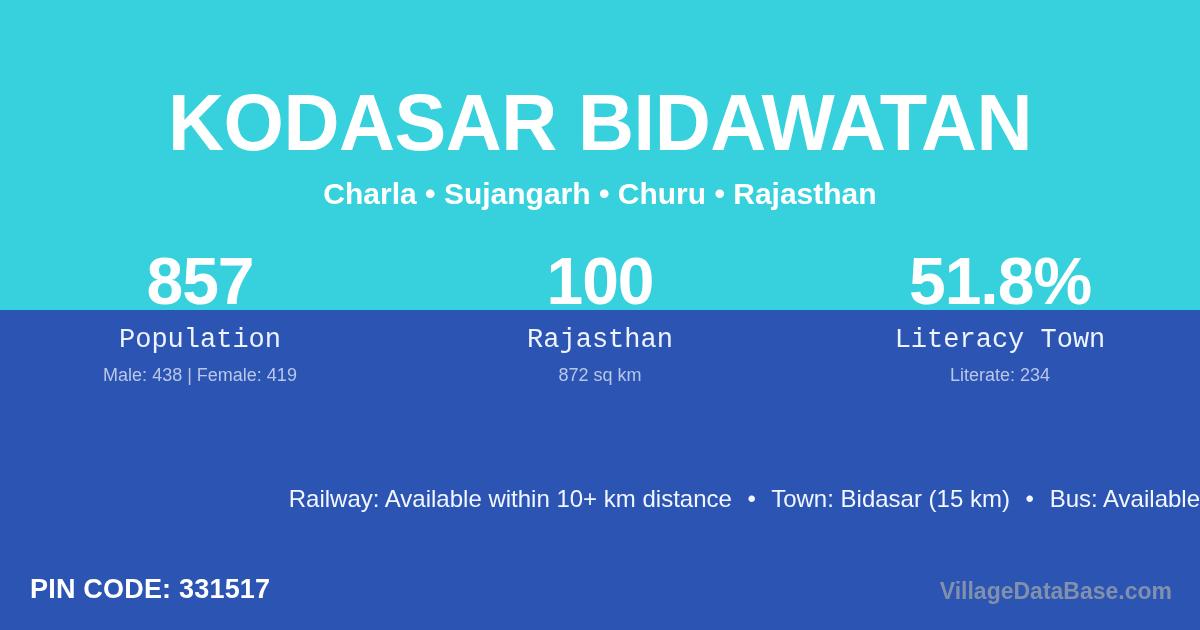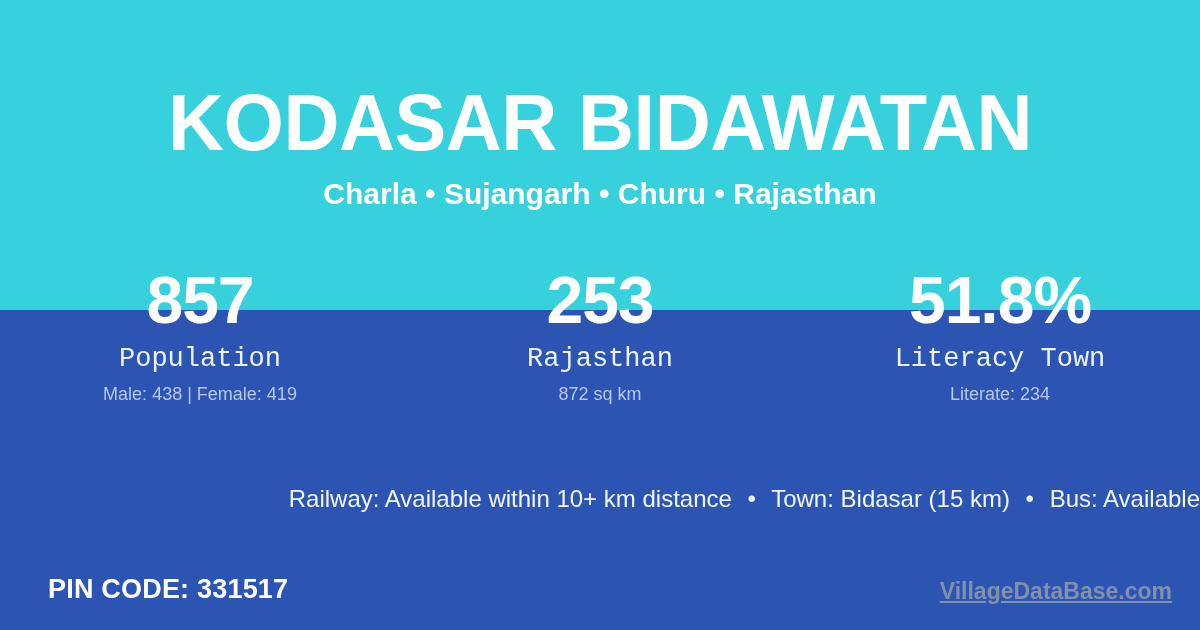--- a/index.html
+++ b/index.html
@@ -66,21 +66,20 @@
     white-space: nowrap;
   }
 
   
   .stats-row {
     position: absolute;
     left: 0;
     top: 248px;
     width: 1200px;
     display: flex;
-    margin-top: 19px;
   }
   .stat-col {
     width: 400px;
     text-align: center;
   }
   .stat-value {
     font-size: 66px;
     line-height: 66px;
     font-weight: 700;
     color: #ffffff;
@@ -127,39 +126,38 @@
   
   .footer {
     position: absolute;
     left: 0;
     top: 572px;
     width: 1200px;
     height: 46px;
   }
   .pin-code {
     position: absolute;
-    left: 48px;
+    left: 30px;
     top: 0;
     font-size: 27px;
     line-height: 34px;
     font-weight: 700;
     color: #ffffff;
     letter-spacing: 0.2px;
     white-space: nowrap;
   }
   .watermark {
     position: absolute;
     right: 28px;
     top: 4px;
     font-size: 23px;
     line-height: 30px;
     font-weight: 700;
     color: #8191ad;
     white-space: nowrap;
-    text-decoration: underline;
   }
 </style>
 </head>
 <body>
 
 <div class="card">
 
   <div class="band-top"></div>
   <div class="band-bottom"></div>
 
@@ -170,21 +168,21 @@
 
   <div class="stats-row">
 
     <div class="stat-col">
       <div class="stat-value">857</div>
       <div class="stat-label">Population</div>
       <div class="stat-sub">Male: 438 | Female: 419</div>
     </div>
 
     <div class="stat-col">
-      <div class="stat-value">253</div>
+      <div class="stat-value">100</div>
       <div class="stat-label">Rajasthan</div>
       <div class="stat-sub">872 sq km</div>
     </div>
 
     <div class="stat-col">
       <div class="stat-value">51.8%</div>
       <div class="stat-label">Literacy Town</div>
       <div class="stat-sub">Literate: 234</div>
     </div>
 

